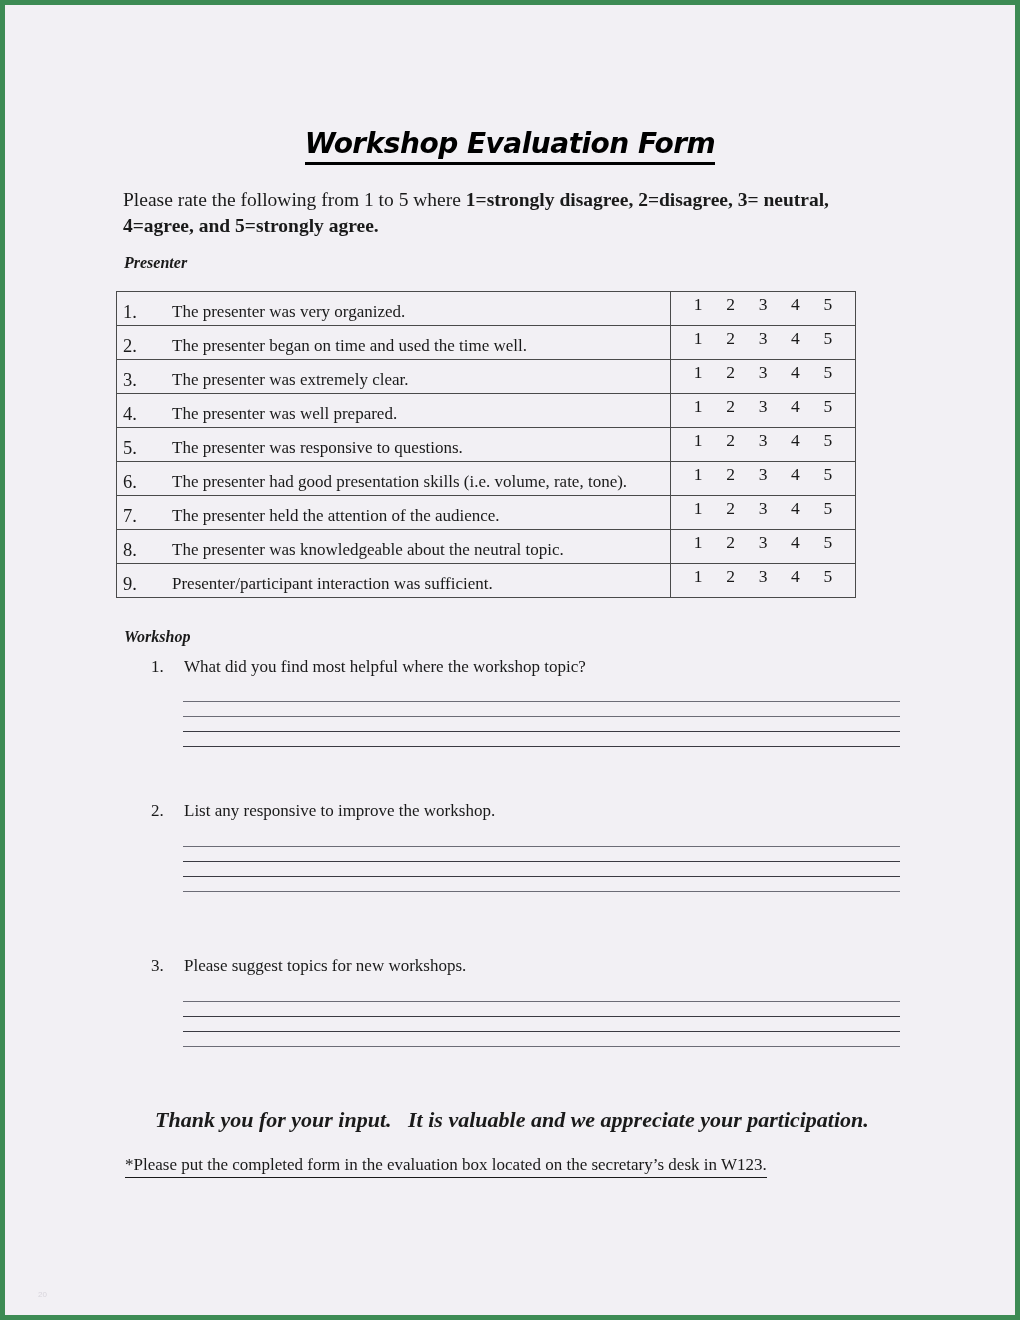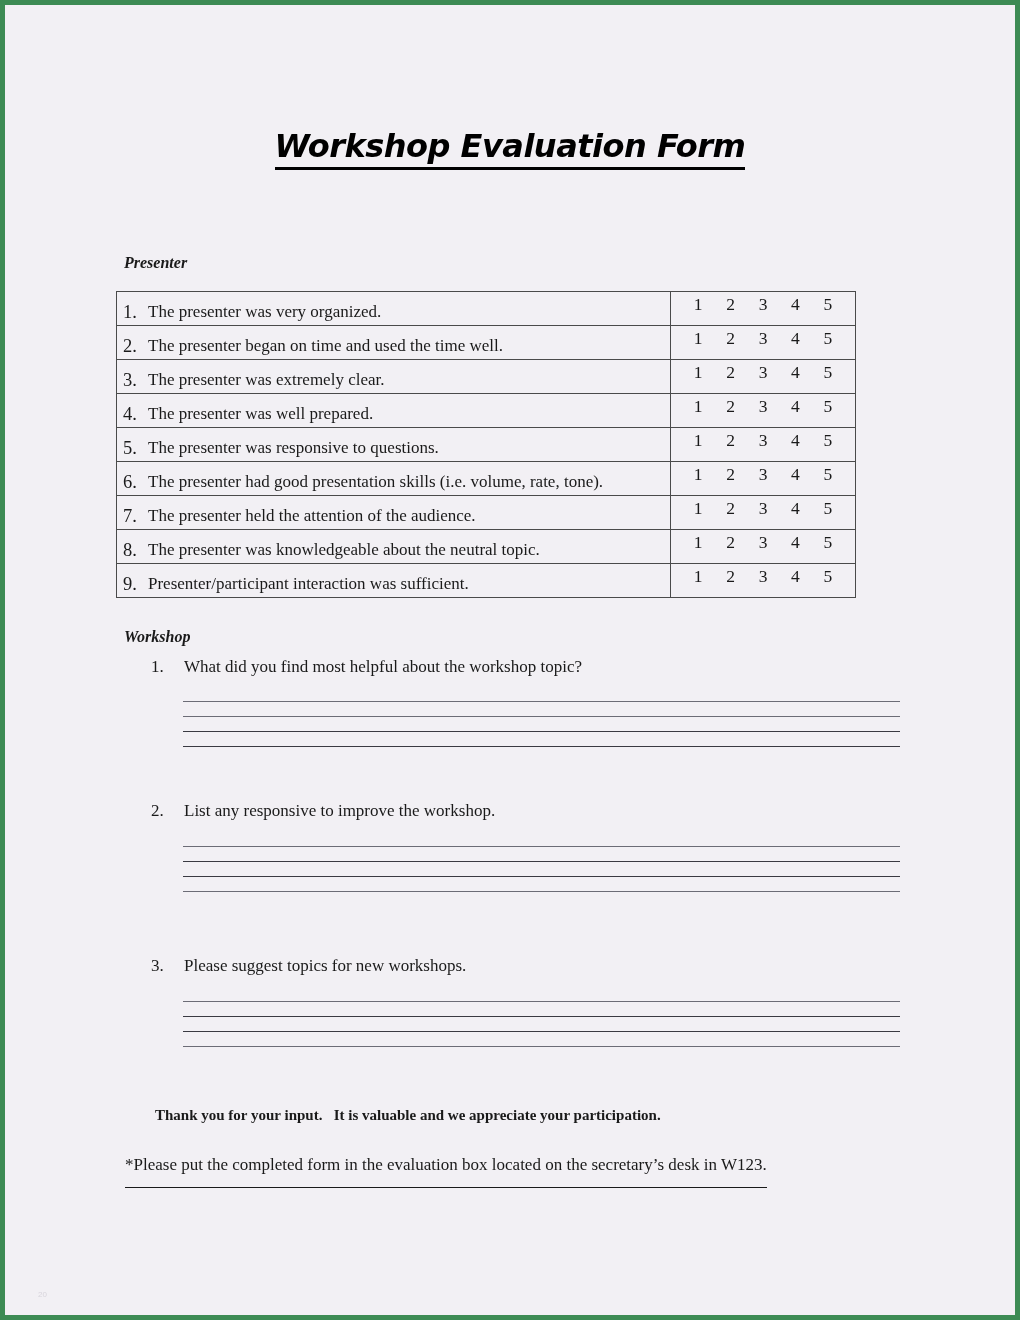--- a/index.html
+++ b/index.html
@@ -28,21 +28,21 @@
   }
 
   
   .doc-title {
     position: absolute;
     left: 0;
     top: 122px;
     width: 100%;
     text-align: center;
     font-family: "DejaVu Sans", sans-serif;
-    font-size: 32px;
+    font-size: 28px;
     font-weight: bold;
     font-style: italic;
     letter-spacing: -0.5px;
     color: #000;
   }
   .doc-title span {
     border-bottom: 3px solid #000;
     padding-bottom: 2px;
     display: inline-block;
   }
@@ -95,20 +95,21 @@
   .stmt-num {
     width: 31px;
     padding-left: 6px;
     box-sizing: border-box;
     font-size: 18.5px;
     flex: none;
   }
   .stmt-txt {
     font-size: 17px;
     padding-bottom: 1px;
+    margin-left: 24px;
   }
   .scale-cell {
     width: 184px;
   }
   .scale-inner {
     display: flex;
     align-items: flex-start;
     height: 31px;
     padding: 1px 11px 0 11px;
     box-sizing: border-box;
@@ -147,53 +148,57 @@
   .lines1 { top: 682px; }
   .lines2 { top: 827px; }
   .lines3 { top: 982px; }
 
   
   .thanks {
     position: absolute;
     left: 150px;
     top: 1102px;
     width: 700px;
-    font-size: 15px;
+    font-size: 22px;
     font-weight: bold;
     white-space: pre;
+    font-style: italic;
   }
   .note {
     position: absolute;
     left: 120px;
     top: 1150px;
     font-size: 17px;
   }
   .note span {
     border-bottom: 1.2px solid #1a1a1a;
-    padding-bottom: 13px;
+    padding-bottom: 3px;
   }
   .corner-mark {
     position: absolute;
     left: 33px;
     bottom: 16px;
     font-size: 8px;
     color: #d8d5dc;
     font-family: "Liberation Sans", sans-serif;
   }
 </style>
 </head>
 <body>
 
 <div class="screen">
   <div class="page">
 
     <div class="doc-title">
       <span>Workshop  Evaluation Form</span>
     </div>
 
+    <div class="intro">
+      <span>Please rate the following from 1 to 5 where </span><span class="b">1=strongly disagree, 2=disagree, 3= neutral, 4=agree, and 5=strongly agree.</span>
+    </div>
 
     <div class="section-label section-presenter">Presenter</div>
 
     <table class="rating-table">
       <tbody>
         <tr>
           <td class="stmt">
             <div class="stmt-inner">
               <span class="stmt-num">1.</span>
               <span class="stmt-txt">The presenter was very organized.</span>
@@ -345,21 +350,21 @@
             </div>
           </td>
         </tr>
       </tbody>
     </table>
 
     <div class="section-label section-workshop">Workshop</div>
 
     <div class="oq q1">
       <span class="oq-num">1.</span>
-      <span>What did you find most helpful about the workshop topic?</span>
+      <span>What did you find most helpful where the workshop topic?</span>
     </div>
     <div class="lines lines1">
       <div class="ln soft"></div>
       <div class="ln soft"></div>
       <div class="ln"></div>
       <div class="ln"></div>
     </div>
 
     <div class="oq q2">
       <span class="oq-num">2.</span>

